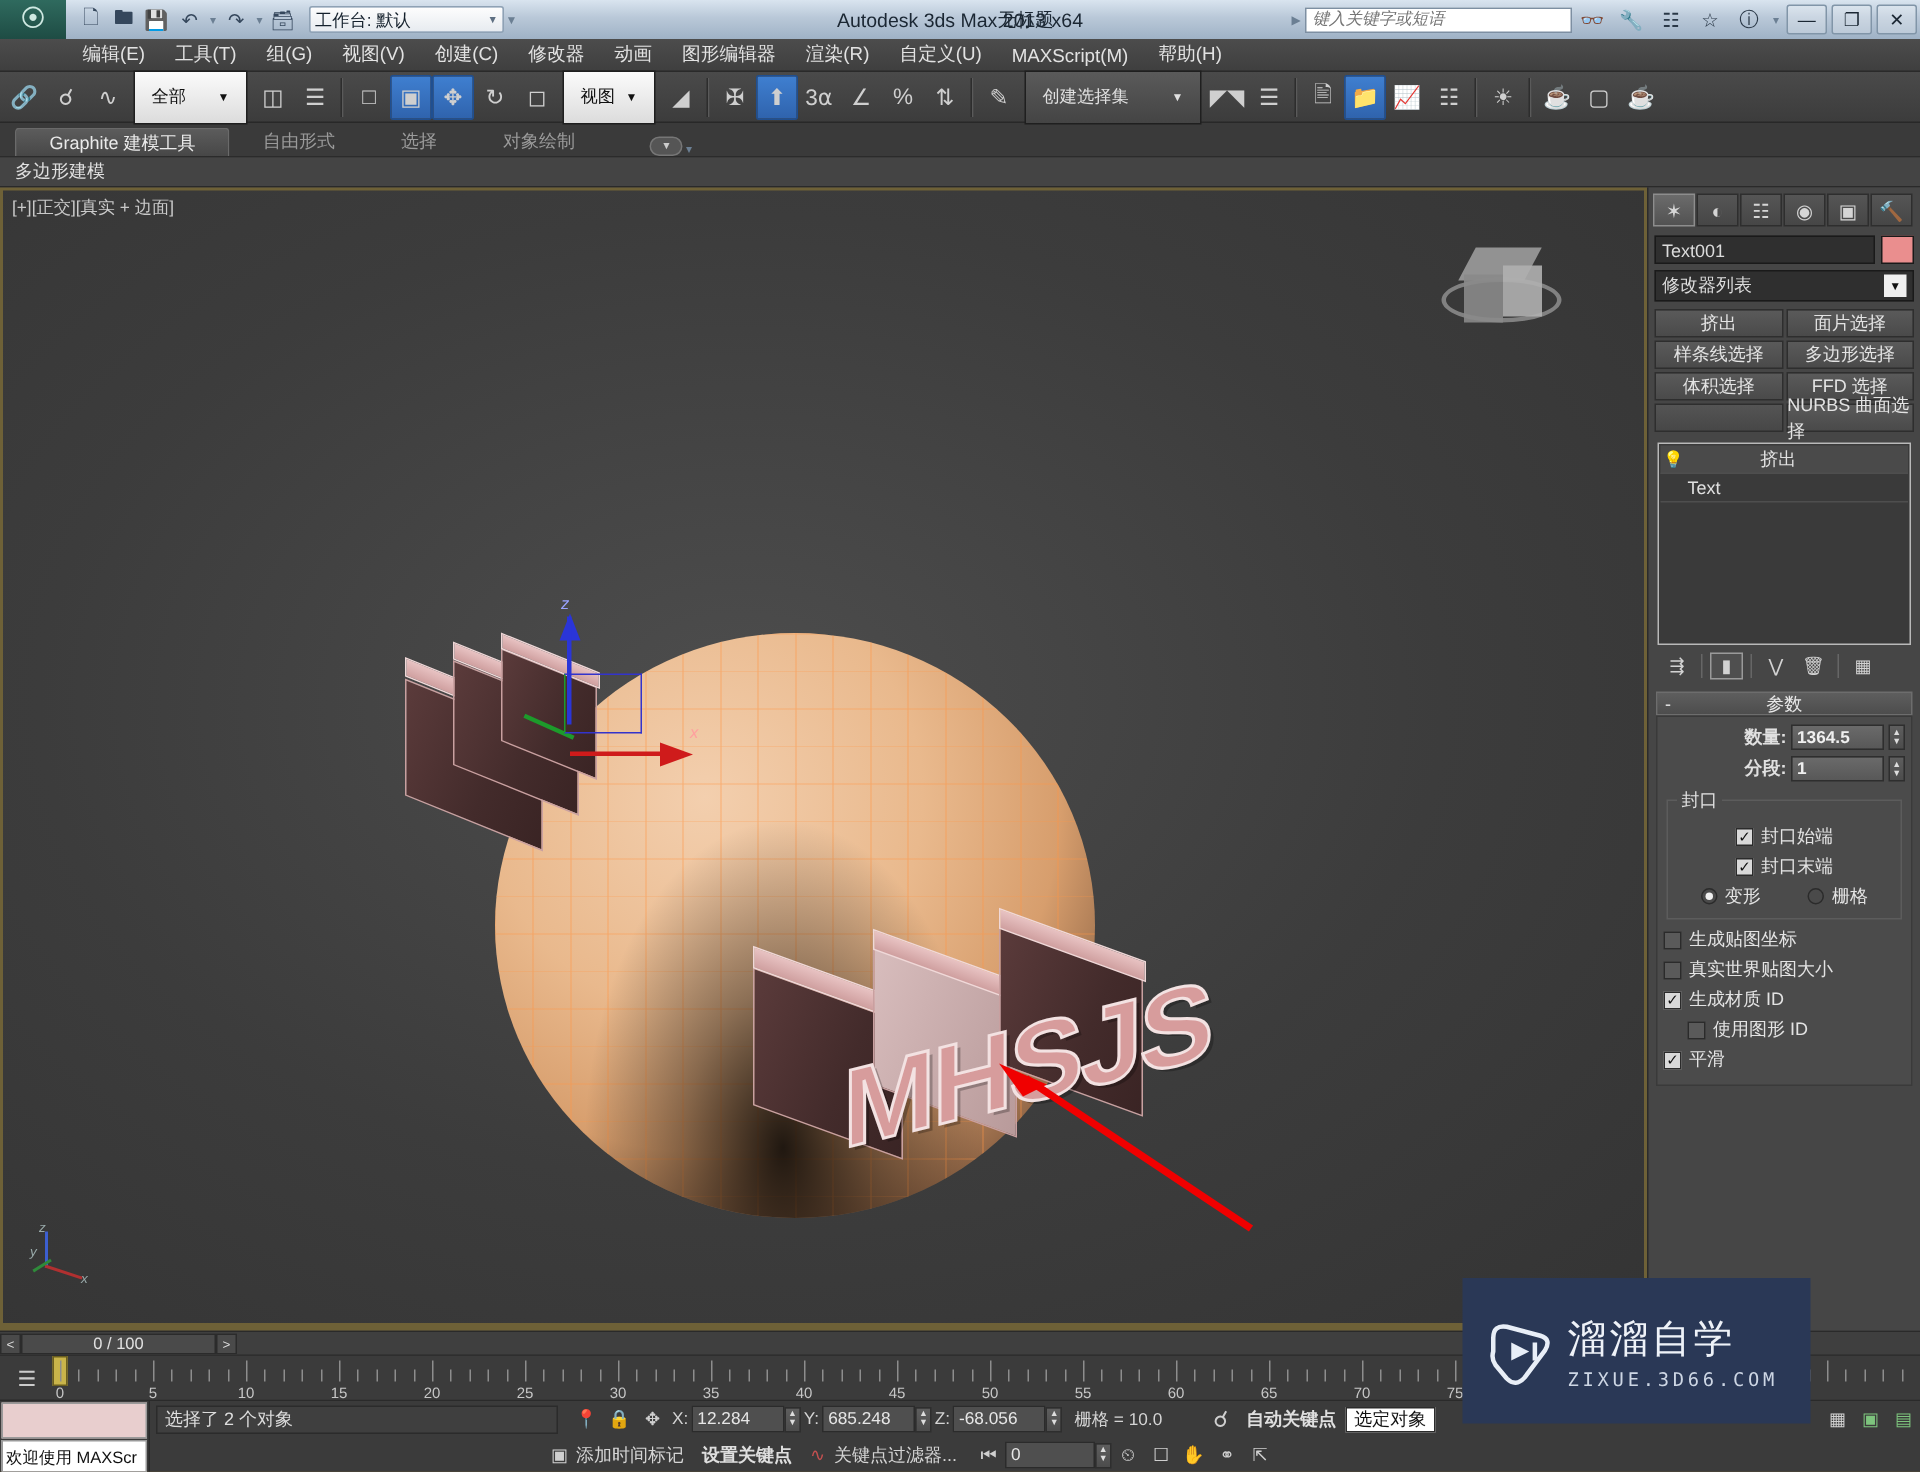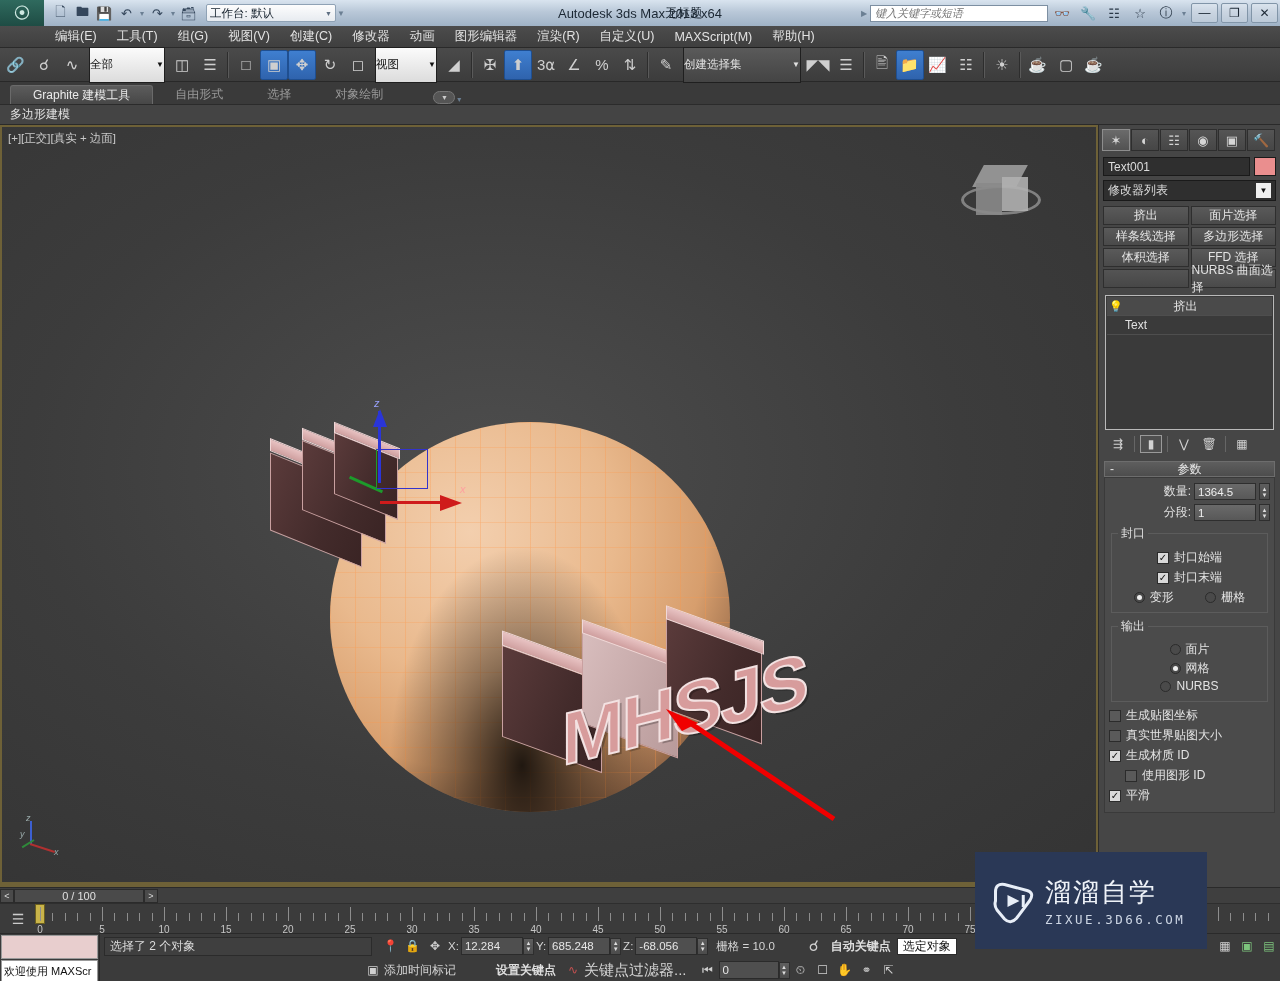--- a/index.html
+++ b/index.html
@@ -67,21 +67,21 @@
     display: flex; align-items: center; padding: 0 2px;
     border-bottom: 1px solid #282828;
   }
   .tb { width: 28px; height: 30px; display: flex; align-items: center; justify-content: center;
         font-size: 15px; color: #cfcfcf; position: relative; }
   .tb.on { background: linear-gradient(#3f7fd0,#2f63ad); border: 1px solid #1f4f91; border-radius: 2px; }
   .tbsep { width: 2px; height: 26px; background: #2d2d2d; border-right: 1px solid #5a5a5a; margin: 0 3px; }
   .tbcombo {
     width: 76px; height: 36px; background: linear-gradient(#fbfbfb,#dcdcdc);
     border: 1px solid #1f1f1f; display: flex; align-items: center;
-    padding: 0 0; font-size: 11.5px; color: #111; margin: 0 3px;
+    padding: 0 11px; font-size: 11.5px; color: #111; margin: 0 3px;
   }
   .tbcombo .caret { margin-left: auto; font-size: 8px; }
   .tbcombo.dark { background: linear-gradient(#5a5a5a,#444); color: #e0e0e0; border: 1px solid #1f1f1f; }
   .tbcombo.w60 { width: 62px; }
   .tbcombo.w115 { width: 118px; }
   
   #ribbon { height: 23px; background: #3a3a3a; display: flex; align-items: flex-end;
             border-bottom: 1px solid #2b2b2b; padding-left: 10px; }
   .rtab { height: 19px; padding: 0 22px; display: flex; align-items: center;
           font-size: 12px; color: #9a9a9a; }
@@ -187,21 +187,21 @@
   .sbtn { width: 22px; height: 18px; display: flex; align-items: center; justify-content: center;
           font-size: 12px; color: #d2d2d2; }
   .sbtn.boxed { border: 1px solid #9a9a9a; background: #4f4f4f; }
   .vsep { width: 1px; height: 16px; background: #666; margin: 0 2px; }
   .rollout { margin: 8px 3px 0 3px; }
   .rollout-head { height: 16px; background: linear-gradient(#5e5e5e,#4d4d4d); border: 1px solid #6d6d6d;
                   display: flex; align-items: center; font-size: 12px; color: #e8e8e8; }
   .rollout-head .minus { width: 14px; text-align: center; }
   .rollout-head .rtitle { flex: 1; text-align: center; padding-right: 14px; }
   .rollout-body { border: 1px solid #3a3a3a; background: #4b4b4b; padding: 5px 4px; }
-  .prow { display: flex; align-items: center; justify-content: flex-end; gap: 3px; margin-bottom: 4px; }
+  .prow { display: flex; align-items: center; justify-content: flex-end; gap: 3px; margin-bottom: 4px; font-weight: bold; }
   .plabel { font-size: 12px; color: #e0e0e0; }
   .pfield { width: 62px; height: 17px; background: linear-gradient(#6a6a6a,#585858);
             border: 1px solid #2e2e2e; font-size: 11.5px; color: #efefef;
             display: flex; align-items: center; padding: 0 3px; }
   .spin { width: 11px; height: 17px; background: linear-gradient(#5e5e5e,#4c4c4c);
           border: 1px solid #2e2e2e; display: flex; flex-direction: column;
           align-items: center; justify-content: center; font-size: 6px; color: #ddd; line-height: 6px; }
   fieldset { border: 1px solid #5c5c5c; margin: 4px 2px 5px 2px; padding: 4px 6px 6px 6px; }
   legend { font-size: 12px; color: #e0e0e0; padding: 0 3px; }
   .chkrow { display: flex; align-items: center; gap: 5px; margin: 3px 0; font-size: 12px; color: #e3e3e3; }
@@ -516,37 +516,20 @@
                 </span>
               <span>变形</span>
             </span>
             <span class="radrow">
               <span class="rad"></span>
               <span>栅格</span>
             </span>
           </div>
         </fieldset>
 
-        <fieldset>
-          <legend>输出</legend>
-          <div class="radrow" style="justify-content:center;margin:2px 0;">
-            <span class="rad"></span>
-            <span>面片</span>
-          </div>
-          <div class="radrow" style="justify-content:center;margin:2px 0;">
-            <span class="rad on">
-                <i></i>
-              </span>
-            <span>网格</span>
-          </div>
-          <div class="radrow" style="justify-content:center;margin:2px 0;">
-            <span class="rad"></span>
-            <span>NURBS</span>
-          </div>
-        </fieldset>
 
         <div class="chkrow">
           <span class="chk off"></span>
           <span>生成贴图坐标</span>
         </div>
         <div class="chkrow">
           <span class="chk off"></span>
           <span>真实世界贴图大小</span>
         </div>
         <div class="chkrow">
@@ -725,23 +708,23 @@
       <span class="keybtn">自动关键点</span>
       <span class="statfield" style="background:#fff;color:#111;height:17px;">选定对象</span>
       <div class="micon" style="margin-left:auto;">▦</div>
       <div class="micon" style="color:#7dc47d;">▣</div>
       <div class="micon" style="color:#7dc47d;">▤</div>
     </div>
 
     <div class="status-line">
       <div class="micon" style="margin-left:262px;">▣</div>
       <span style="font-size:12px;">添加时间标记</span>
-      <span class="keybtn" style="margin-left:34px;">设置关键点</span>
+      <span class="keybtn" style="margin-left:6px;">设置关键点</span>
       <div class="micon" style="color:#c45050;">∿</div>
-      <span style="font-size:15px;">关键点过滤器...</span>
+      <span style="font-size:12px;">关键点过滤器...</span>
       <div class="micon" style="margin-left:10px;">⏮</div>
       <span class="coordfield" style="width:60px;">0</span>
       <span class="spin">▲<br>▼</span>
       <div class="micon">⏲</div>
       <div class="micon">☐</div>
       <div class="micon">✋</div>
       <div class="micon">⚭</div>
       <div class="micon">⇱</div>
     </div>
   </div>

